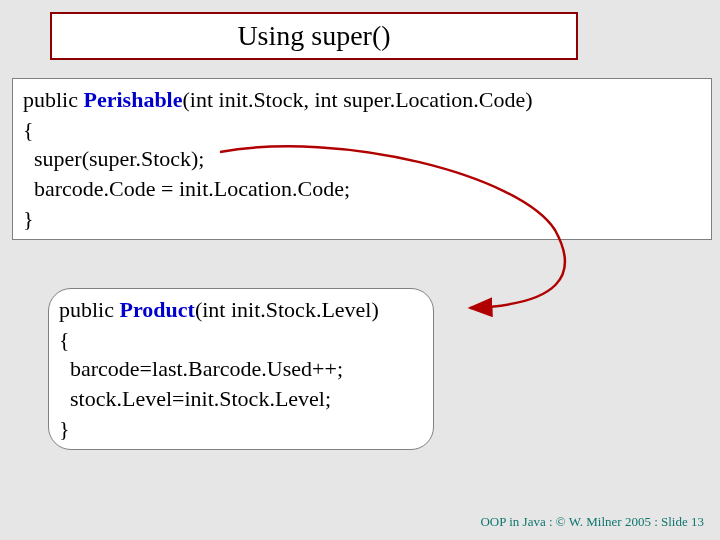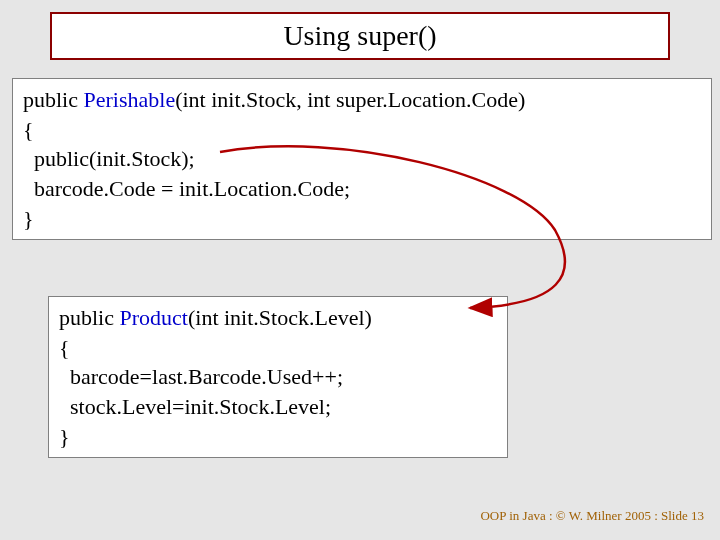--- a/index.html
+++ b/index.html
@@ -8,21 +8,21 @@
     height: 540px;
     background: #e6e6e6;
     font-family: "Times New Roman", Times, serif;
     position: relative;
     overflow: hidden;
   }
   .title-box {
     position: absolute;
     top: 12px;
     left: 50px;
-    width: 620px;
+    width: 528px;
     height: 48px;
     border: 2px solid #8b0000;
     background: #ffffff;
     display: flex;
     align-items: center;
     justify-content: center;
   }
   .title-text {
     font-size: 28px;
     color: #000;
@@ -36,51 +36,52 @@
     color: #000;
     line-height: 1.35;
     white-space: pre;
   }
   .codebox1 {
     top: 78px;
     left: 12px;
     width: 700px;
   }
   .codebox2 {
-    top: 296px;
+    top: 288px;
     left: 48px;
-    width: 460px;
+    width: 386px;
+    border-radius: 23px;
   }
-  .kw-blue { color: #0000cc; }
+  .kw-blue { color: #0000cc; font-weight: bold; }
   .footer {
     position: absolute;
-    bottom: 16px;
+    bottom: 10px;
     right: 16px;
     font-size: 13px;
-    color: #a16207;
+    color: #0f766e;
   }
   .arrow-svg {
     position: absolute;
     top: 0;
     left: 0;
     width: 720px;
     height: 540px;
     pointer-events: none;
   }
 </style>
 </head>
 <body>
 
 <div class="title-box">
   <span class="title-text">Using super()</span>
 </div>
 
 <div class="codebox codebox1"><span>public </span><span class="kw-blue">Perishable</span><span>(int init.Stock, int super.Location.Code)</span>
 <span>{</span>
-<span>  public(init.Stock);</span>
+<span>  super(super.Stock);</span>
 <span>  barcode.Code = init.Location.Code;</span>
 <span>}</span></div>
 
 <div class="codebox codebox2"><span>public </span><span class="kw-blue">Product</span><span>(int init.Stock.Level)</span>
 <span>{</span>
 <span>  barcode=last.Barcode.Used++;</span>
 <span>  stock.Level=init.Stock.Level;</span>
 <span>}</span></div>
 
 <svg class="arrow-svg" viewBox="0 0 720 540">

